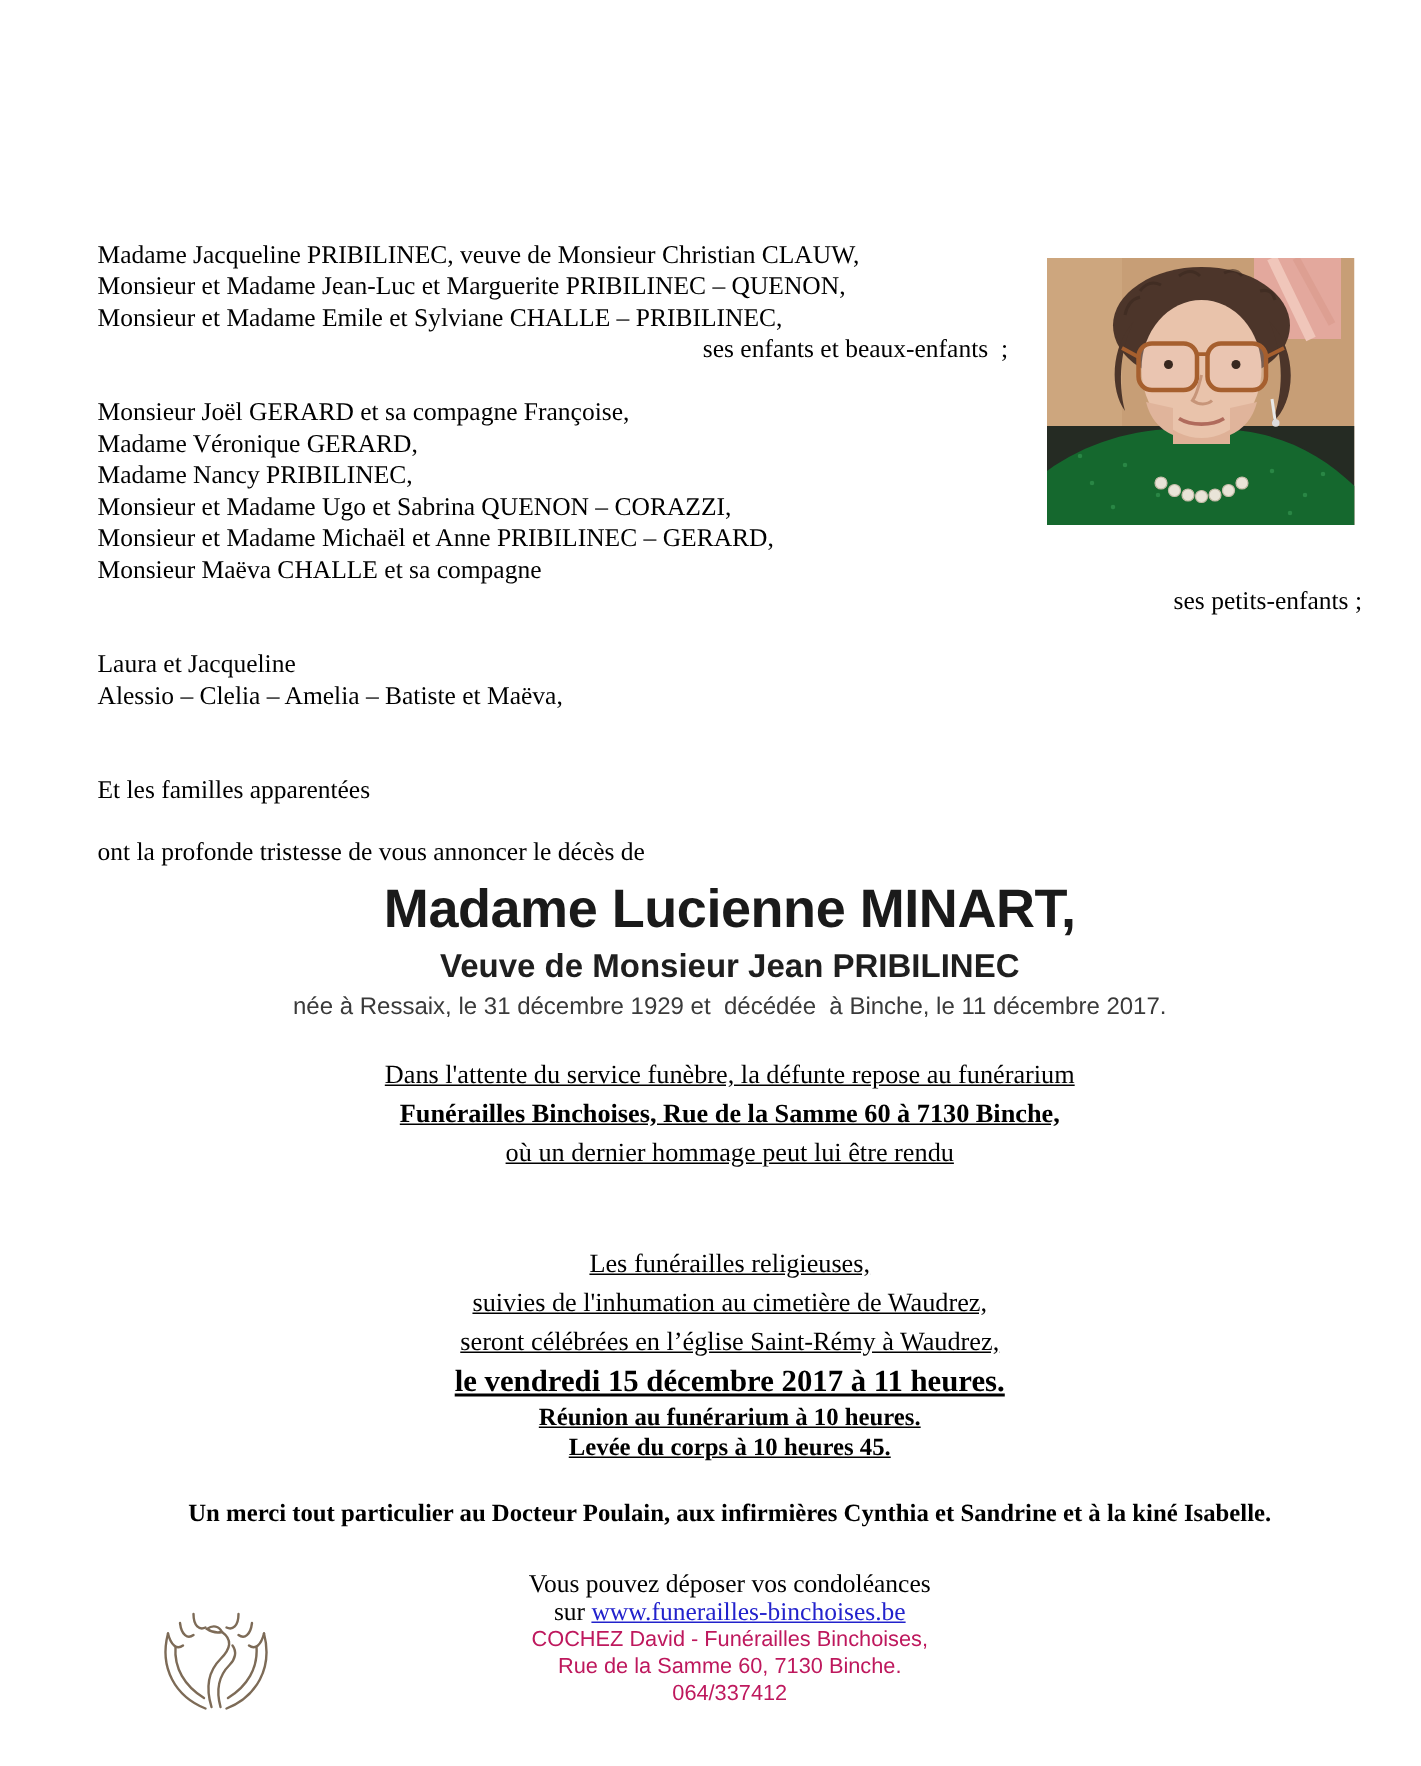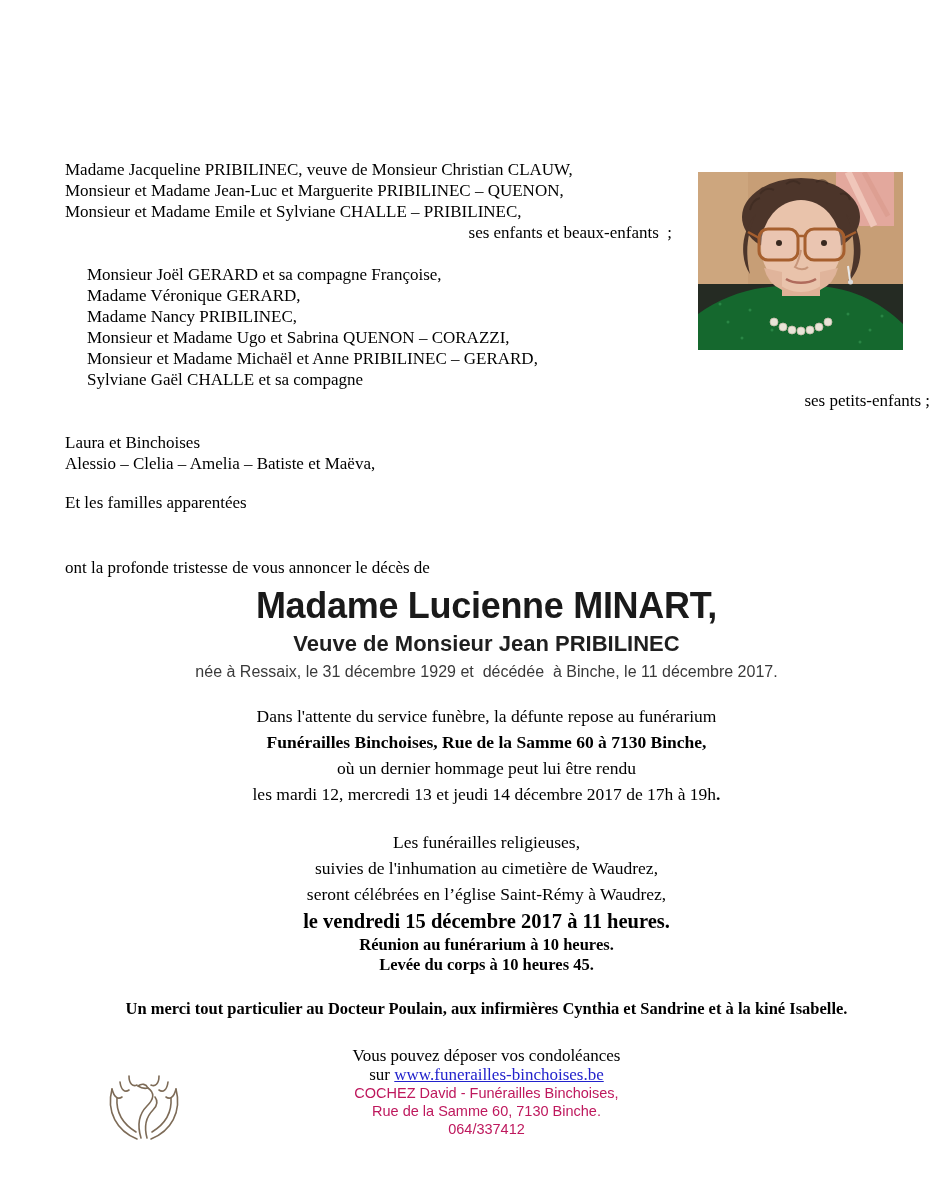--- a/index.html
+++ b/index.html
@@ -23,21 +23,21 @@
     letter-spacing:-0.3px;
   }
   .deceased-widow {
     font-family:"Liberation Sans", sans-serif;
     font-size:22px; font-weight:bold; line-height:30px; color:#1f1f1f;
   }
   .life-dates {
     font-family:"Liberation Sans", sans-serif;
     font-size:16px; line-height:19px; color:#3a3a3a; white-space:pre-wrap;
   }
-  .mid { font-size:17.5px; line-height:26px; }
+  .mid { font-size:17.5px; line-height:26px;text-decoration:underline; }
   .mid .b { font-weight:bold; }
   .ceremony-date { font-size:20.5px; font-weight:bold; line-height:28px; }
   .ceremony-sub { font-size:16.5px; font-weight:bold; line-height:20px; }
   .thanks-line { font-size:16.5px; font-weight:bold; line-height:20px; }
   .cond-serif { font-size:17px; line-height:19px; }
   .cond-sans {
     font-family:"Liberation Sans", sans-serif;
     font-size:14.5px; line-height:18px; color:#be185d;
   }
   .weblink { text-decoration:underline; }
@@ -49,48 +49,47 @@
 
 <div class="page">
 
   <div class="abs fam" style="top:159px;">
     <div class="line">Madame Jacqueline PRIBILINEC, veuve de Monsieur Christian CLAUW,</div>
     <div class="line">Monsieur et Madame Jean-Luc et Marguerite PRIBILINEC – QUENON,</div>
     <div class="line">Monsieur et Madame Emile et Sylviane CHALLE – PRIBILINEC,</div>
     <div class="line right-label" style="padding-right:236px;">ses enfants et beaux-enfants  ;</div>
   </div>
 
-  <div class="abs fam" style="top:264px;margin-left:22px;">
+  <div class="abs fam" style="top:264px;">
     <div class="line">Monsieur Joël GERARD et sa compagne Françoise,</div>
     <div class="line">Madame Véronique GERARD,</div>
     <div class="line">Madame Nancy PRIBILINEC,</div>
     <div class="line">Monsieur et Madame Ugo et Sabrina QUENON – CORAZZI,</div>
     <div class="line">Monsieur et Madame Michaël et Anne PRIBILINEC – GERARD,</div>
-    <div class="line">Sylviane Gaël CHALLE et sa compagne</div>
+    <div class="line">Monsieur Maëva CHALLE et sa compagne</div>
     <div class="line right-label">ses petits-enfants ;</div>
   </div>
 
   <div class="abs fam" style="top:432px;">
-    <div class="line">Laura et Binchoises</div>
+    <div class="line">Laura et Jacqueline</div>
     <div class="line">Alessio – Clelia – Amelia – Batiste et Maëva,</div>
   </div>
 
-  <div class="abs announce" style="top:492px;">Et les familles apparentées</div>
+  <div class="abs announce" style="top:516px;">Et les familles apparentées</div>
 
   <div class="abs announce" style="top:557px;">ont la profonde tristesse de vous annoncer le décès de</div>
 
   <div class="abs centered deceased-name" style="top:585px;">Madame Lucienne MINART,</div>
   <div class="abs centered deceased-widow" style="top:629px;">Veuve de Monsieur Jean PRIBILINEC</div>
   <div class="abs centered life-dates" style="top:662px;">née à Ressaix, le 31 décembre 1929 et  décédée  à Binche, le 11 décembre 2017.</div>
 
   <div class="abs centered mid" style="top:703px;">
     <div>Dans l'attente du service funèbre, la défunte repose au funérarium</div>
     <div class="b">Funérailles Binchoises, Rue de la Samme 60 à 7130 Binche,</div>
     <div>où un dernier hommage peut lui être rendu</div>
-    <div><span>les mardi 12, mercredi 13 et jeudi 14 décembre 2017 de 17h à 19h</span><span class="b">.</span></div>
   </div>
 
   <div class="abs centered mid" style="top:829px;">
     <div>Les funérailles religieuses,</div>
     <div>suivies de l'inhumation au cimetière de Waudrez,</div>
     <div>seront célébrées en l’église Saint-Rémy à Waudrez,</div>
     <div class="ceremony-date">le vendredi 15 décembre 2017 à 11 heures.</div>
     <div class="ceremony-sub">Réunion au funérarium à 10 heures.</div>
     <div class="ceremony-sub">Levée du corps à 10 heures 45.</div>
   </div>

